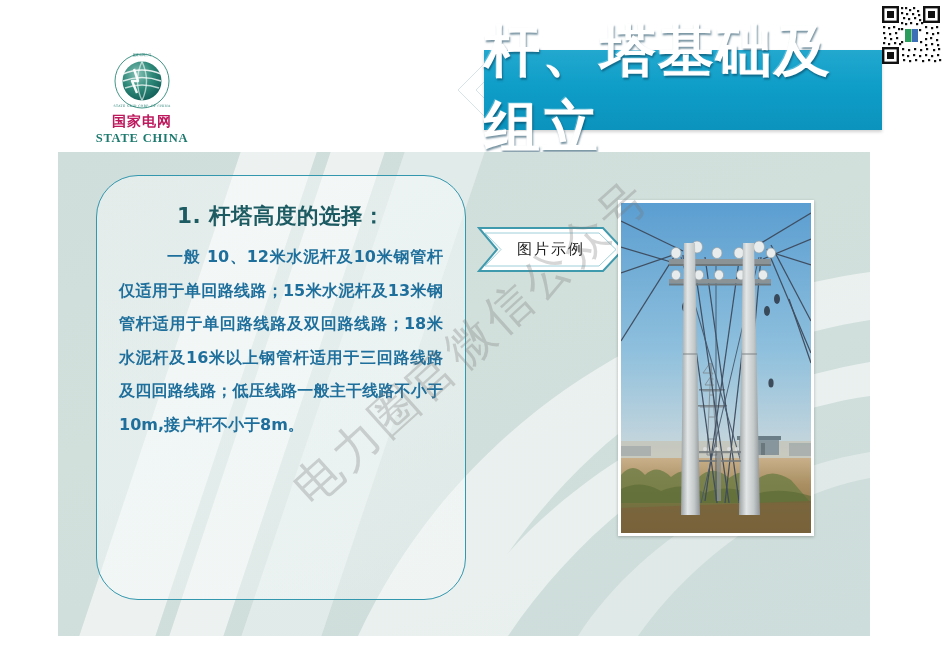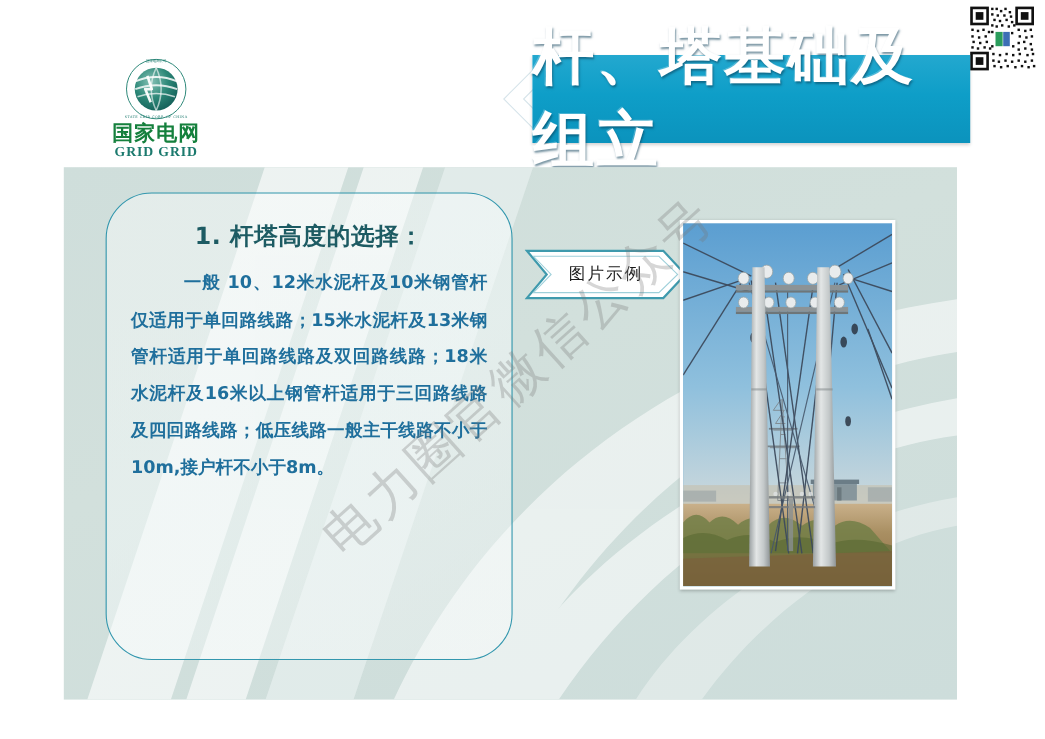--- a/index.html
+++ b/index.html
@@ -11,21 +11,21 @@
   .slide{position:absolute;left:0;top:0;width:950px;height:672px;background:#fff;}
 
   
   .qr-wrap{position:absolute;left:879px;top:3px;width:64px;height:64px;background:#fff;}
   .qr-wrap svg{display:block;}
 
   
   .logo{position:absolute;left:88px;top:52px;width:108px;height:96px;text-align:center;}
   .logo .globe{width:58px;height:58px;margin:0 auto;position:relative;}
   .logo .cn{font-family:"DejaVu Sans","Liberation Sans",sans-serif;font-weight:700;
-    font-size:19px;color:#15803d;letter-spacing:1px;line-height:20px;margin-top:1px;}
+    font-size:14px;color:#be185d;letter-spacing:1px;line-height:20px;margin-top:1px;}
   .logo .en{font-family:"Liberation Serif","DejaVu Serif",serif;font-weight:700;
     font-size:12.5px;color:#1c7a6e;letter-spacing:.8px;line-height:14px;}
 
   
   .title-bar{position:absolute;left:484px;top:50px;width:398px;height:80px;
     background:linear-gradient(180deg,#23a8cf 0%,#0e9ec8 45%,#0b93bd 100%);
     box-shadow:0 2px 3px rgba(0,0,0,.18);}
   .title-text{position:absolute;left:0;top:0;width:398px;height:80px;
     display:flex;align-items:center;justify-content:flex-end;
     padding-right:10px;box-sizing:border-box;
@@ -198,21 +198,21 @@
         <path d="M21 17 L25 29 L19 29 L24 41" fill="none" stroke="#ffffff" stroke-width="2.4" stroke-linejoin="round" opacity=".95"></path>
         <g fill="#1c7a6e" font-size="3.1" font-family="DejaVu Sans, sans-serif">
           <text x="29" y="4.4" text-anchor="middle">国家电网公司</text>
         </g>
         <g fill="#1c7a6e" font-size="3" font-family="DejaVu Serif, serif" letter-spacing="0.4">
           <text x="29" y="55.4" text-anchor="middle">STATE GRID CORP. OF CHINA</text>
         </g>
       </svg>
     </div>
     <div class="cn">国家电网</div>
-    <div class="en">GRID GRID</div>
+    <div class="en">STATE CHINA</div>
   </div>
 
   <svg class="chev outer" viewBox="0 0 60 92">
     <path d="M58 2 L14 46 L58 90 L58 72 L32 46 L58 20 Z" fill="#ffffff" stroke="#d6e4ea" stroke-width="1"></path>
   </svg>
   <svg class="chev inner" viewBox="0 0 60 92">
     <path d="M58 4 L20 46 L58 88 Z" fill="#0e9ec8"></path>
     <path d="M58 4 L20 46 L58 88 Z" fill="none" stroke="#ffffff" stroke-width="2.5"></path>
   </svg>
 

